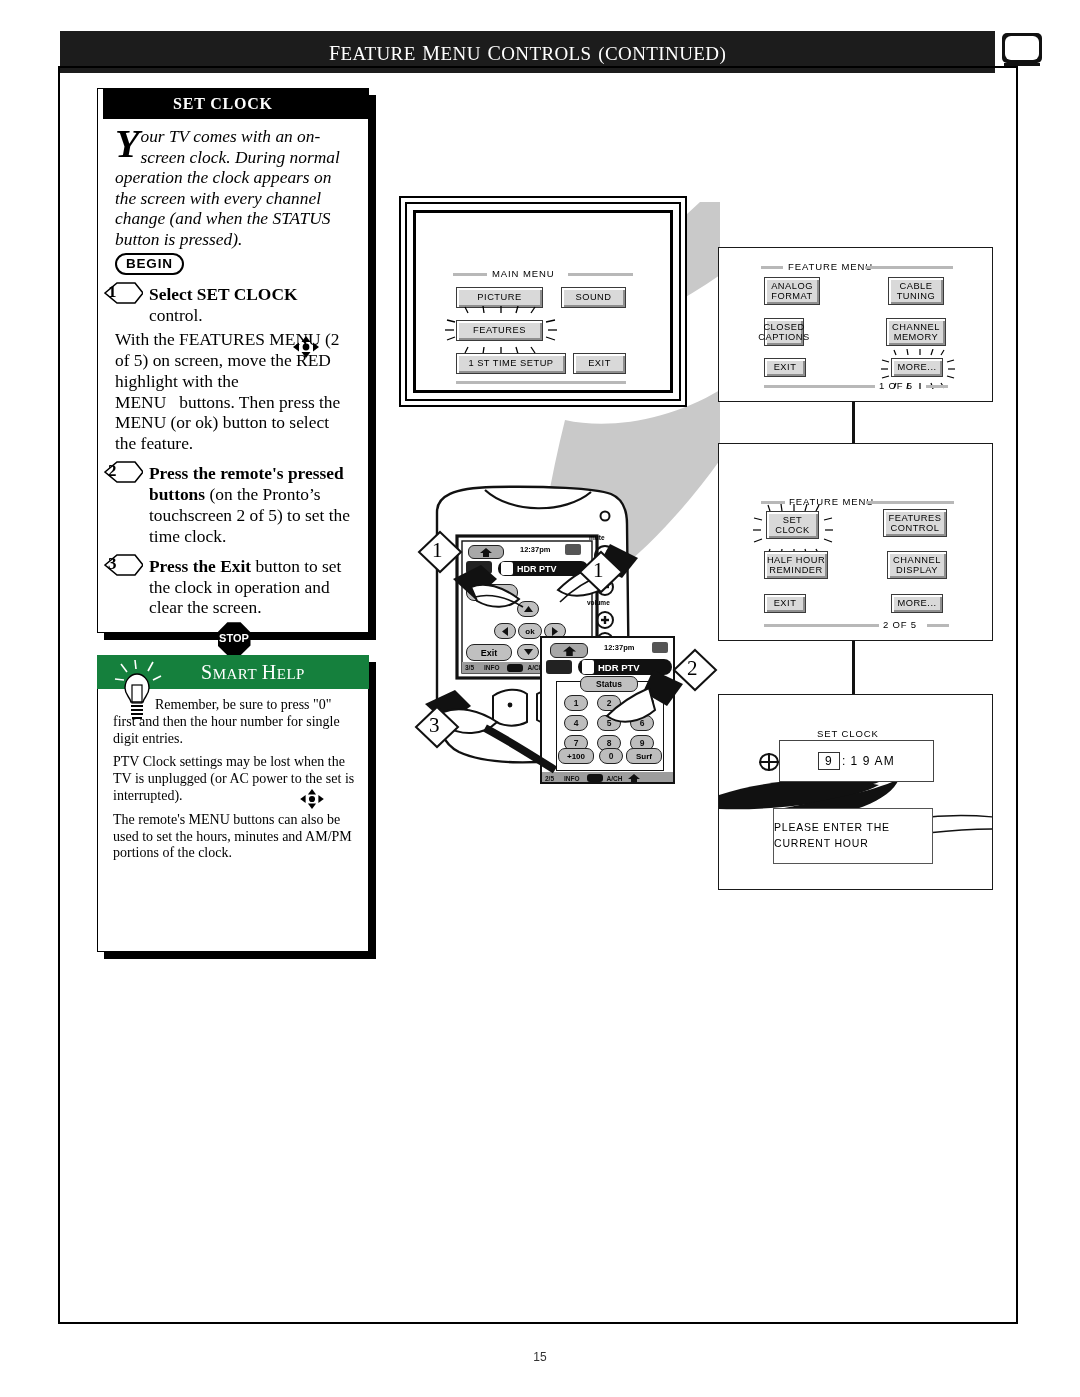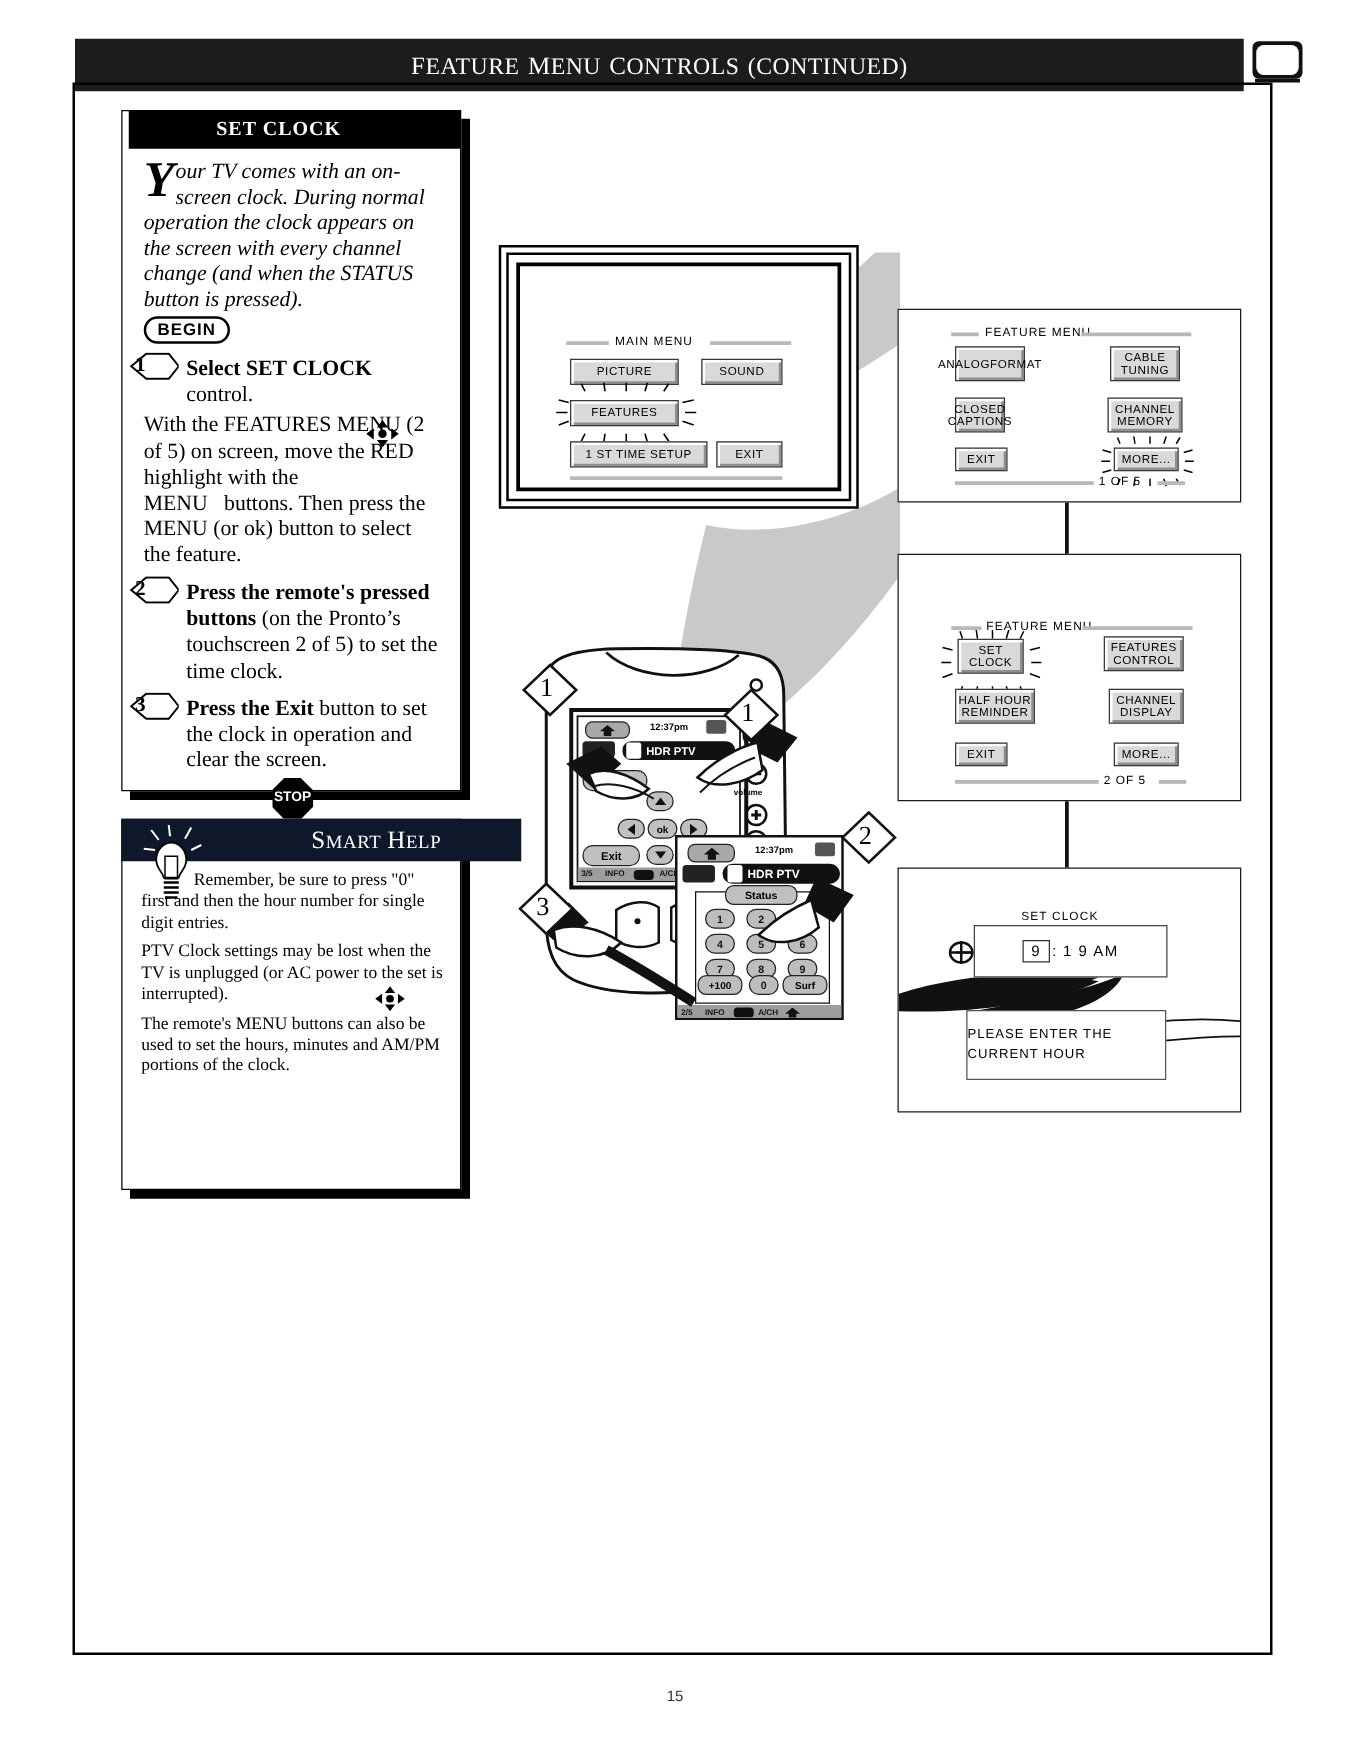--- a/index.html
+++ b/index.html
@@ -42,22 +42,22 @@
       font-family:"Liberation Serif",serif;}
   .step .num svg{position:absolute;left:0;top:0;}
   .step .num i{position:absolute;left:5px;top:0px;font-style:normal;}
   .para{font-size:17.4px;line-height:1.2;margin:3px 0 0 0;}
   b.bld{font-weight:bold;}
 
   
   #help-box{position:absolute;left:97px;top:655px;width:272px;height:297px;}
   #help-box .sh{position:absolute;left:7px;top:7px;width:272px;height:297px;background:#000;}
   #help-box .bd{position:absolute;left:0;top:0;width:272px;height:297px;background:#fff;border:1px solid #000;box-sizing:border-box;}
-  #help-head{position:absolute;left:0;top:0;width:272px;height:34px;background:#0f172a;color:#fff;
-      display:flex;align-items:center;justify-content:center;padding-left:48px;}
+  #help-head{position:absolute;left:0;top:0;width:272px;height:34px;background:#15803d;color:#fff;
+      display:flex;align-items:center;justify-content:center;}
   #help-head .ttl{font-size:17px;letter-spacing:.5px;margin-left:40px;}
   #bulb{position:absolute;left:16px;top:4px;width:64px;height:62px;}
   #help-text{position:absolute;left:0;top:36px;width:272px;padding:6px 14px 0 16px;box-sizing:border-box;}
   #help-text p{margin:0 0 7px 0;font-size:14px;line-height:1.2;}
   #help-text p.first{text-indent:42px;}
 
   
   .tvpanel{position:absolute;border:1.6px solid #1a1a1a;background:#fff;box-sizing:border-box;}
   .menu-title{position:absolute;font-family:"Liberation Sans",sans-serif;font-size:9.5px;letter-spacing:.9px;color:#000;white-space:nowrap;}
   .rule{position:absolute;height:3px;background:#b8b8b8;}
@@ -68,21 +68,21 @@
   .pageof{position:absolute;font-family:"Liberation Sans",sans-serif;font-size:9.5px;letter-spacing:.8px;}
   .arrow-v{position:absolute;width:3px;background:#111;}
   .arrow-head{position:absolute;width:0;height:0;border-left:8px solid transparent;border-right:8px solid transparent;border-top:15px solid #111;}
 
   
   #tv-main{position:absolute;left:399px;top:196px;width:288px;height:211px;border:2px solid #000;box-sizing:border-box;background:#fff;}
   #tv-main .inner1{position:absolute;left:4px;top:4px;right:4px;bottom:4px;border:2px solid #000;}
   #tv-main .inner2{position:absolute;left:12px;top:12px;right:12px;bottom:12px;border:3px solid #000;}
 
   
-  #remote-area{position:absolute;left:415px;top:516px;width:300px;height:330px;}
+  #remote-area{position:absolute;left:415px;top:484px;width:300px;height:330px;}
 
   .stepdia{position:absolute;font-family:"Liberation Serif",serif;font-weight:normal;}
   .stepdia .lbl{position:absolute;font-size:21px;}
 
   #page-number{position:absolute;left:0;top:1350px;width:1080px;text-align:center;
       font-family:"Liberation Sans",sans-serif;font-size:12px;color:#333;}
 </style>
 </head>
 <body>
 
@@ -248,21 +248,21 @@
       <span>EXIT</span>
     </div>
   <div class="rule" style="left:55px;top:183px;width:170px;"></div>
 </div>
 
 <div class="tvpanel" style="left:718px;top:247px;width:275px;height:155px;">
   <div class="rule" style="left:42px;top:18px;width:22px;"></div>
   <div class="menu-title" style="left:69px;top:13px;">FEATURE MENU</div>
   <div class="rule" style="left:146px;top:18px;width:88px;"></div>
 
-  <div class="btn3d" style="left:45px;top:29px;width:56px;height:28px;flex-direction:row;">
+  <div class="btn3d" style="left:45px;top:29px;width:56px;height:28px;flex-direction:column;">
     <span>ANALOG</span>
     <span>FORMAT</span>
   </div>
   <div class="btn3d" style="left:169px;top:29px;width:56px;height:28px;flex-direction:column;">
     <span>CABLE</span>
     <span>TUNING</span>
   </div>
   <div class="btn3d" style="left:45px;top:70px;width:40px;height:28px;flex-direction:column;">
     <span>CLOSED</span>
     <span>CAPTIONS</span>

